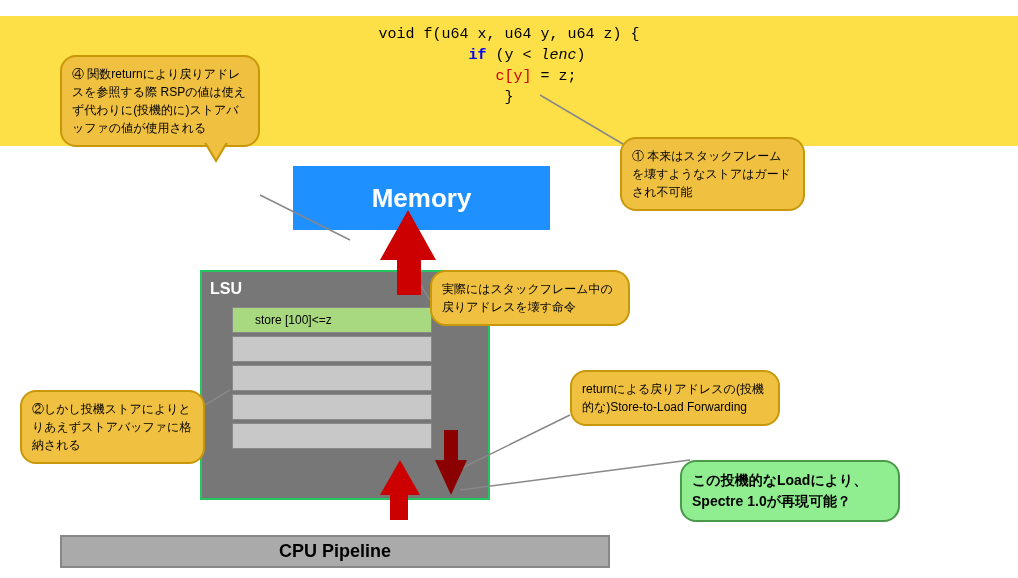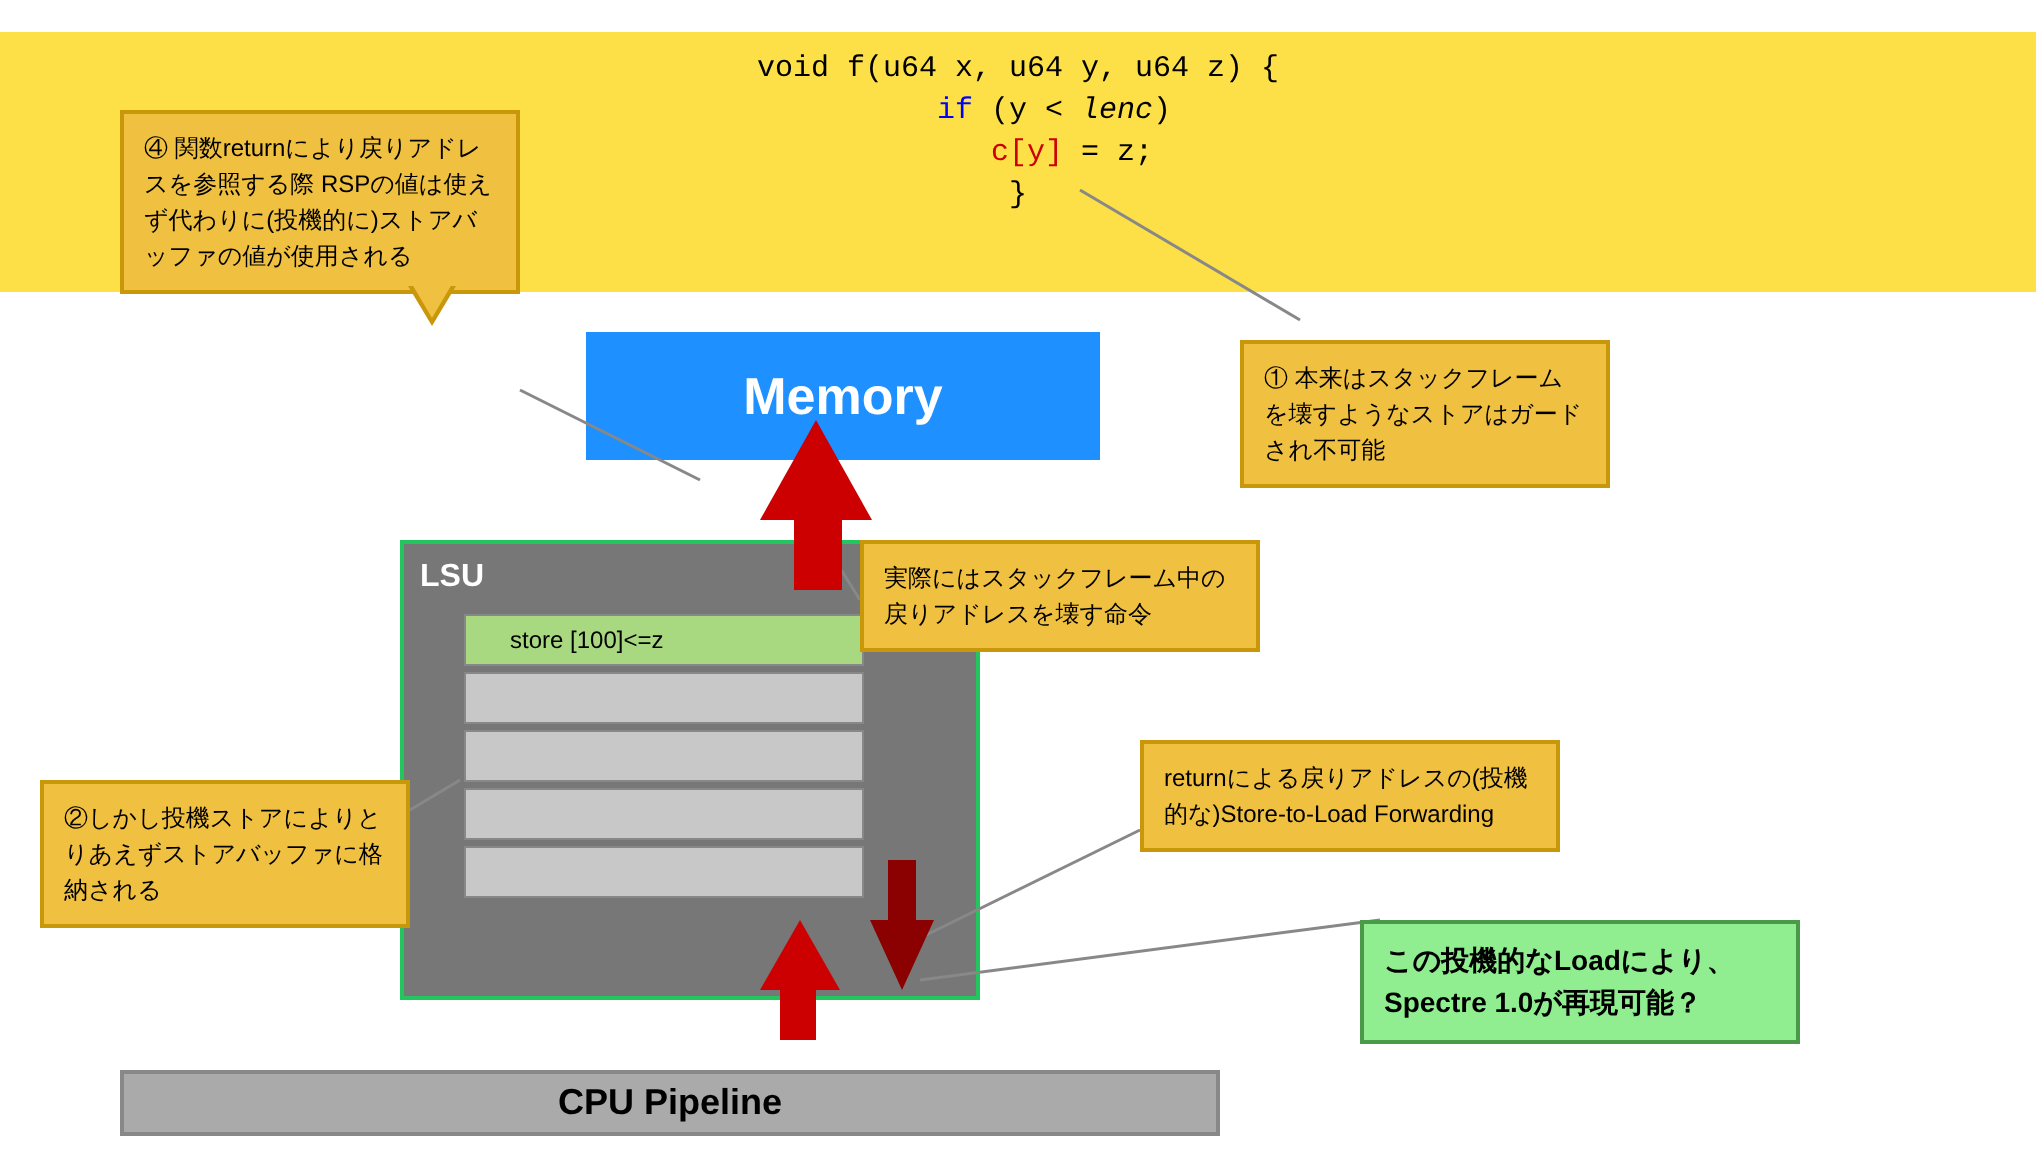--- a/index.html
+++ b/index.html
@@ -21,21 +21,21 @@
       height: 130px;
       background: #fde047;
       padding: 10px 20px;
     }
     .code-text {
       font-family: 'Courier New', monospace;
       font-size: 15px;
       color: #000;
       text-align: center;
     }
-    .code-text .kw { color: #00f; font-weight: normal; }
+    .code-text .kw { color: #00f; font-weight: bold; }
     .code-text .italic { font-style: italic; }
     .code-text .red { color: #c00; text-align: center; }
 
     
     .memory-box {
       position: absolute;
       top: 166px;
       left: 293px;
       width: 257px;
       height: 64px;
@@ -179,21 +179,21 @@
       width: 14px;
       height: 32px;
       background: #8b0000;
       z-index: 14;
     }
 
     
     .callout {
       position: absolute;
       padding: 8px 10px;
-      border-radius: 0;
+      border-radius: 16px;
       font-size: 12px;
       line-height: 1.5;
       z-index: 20;
     }
     .callout-yellow {
       background: #f0c040;
       border: 2px solid #c8980a;
     }
     .callout-green {
       background: #90ee90;
@@ -233,21 +233,21 @@
 
     
     .callout-2 {
       top: 390px;
       left: 20px;
       width: 185px;
     }
 
     
     .callout-3 {
-      top: 170px;
+      top: 137px;
       left: 620px;
       width: 185px;
     }
 
     
     .callout-4 {
       top: 270px;
       left: 430px;
       width: 200px;
     }

